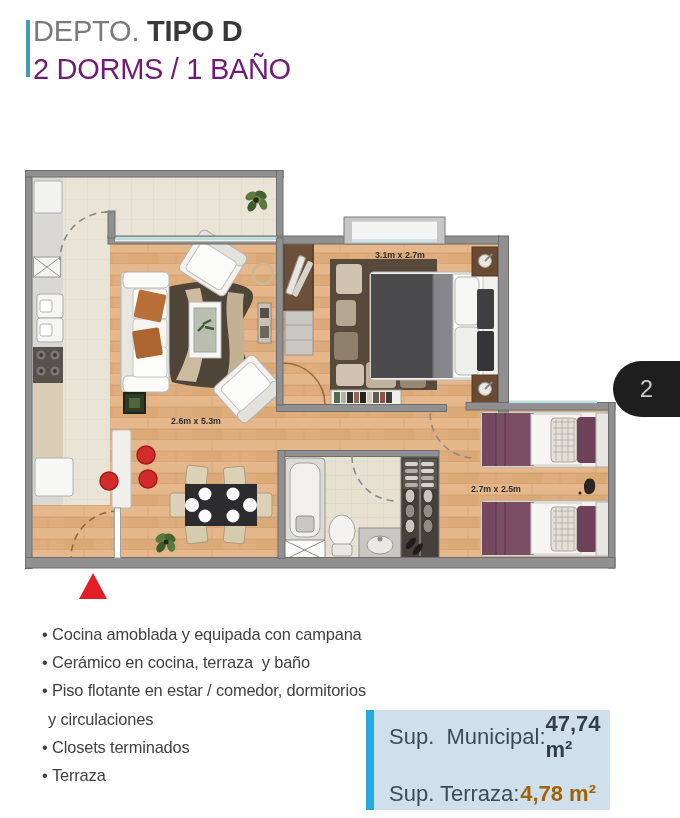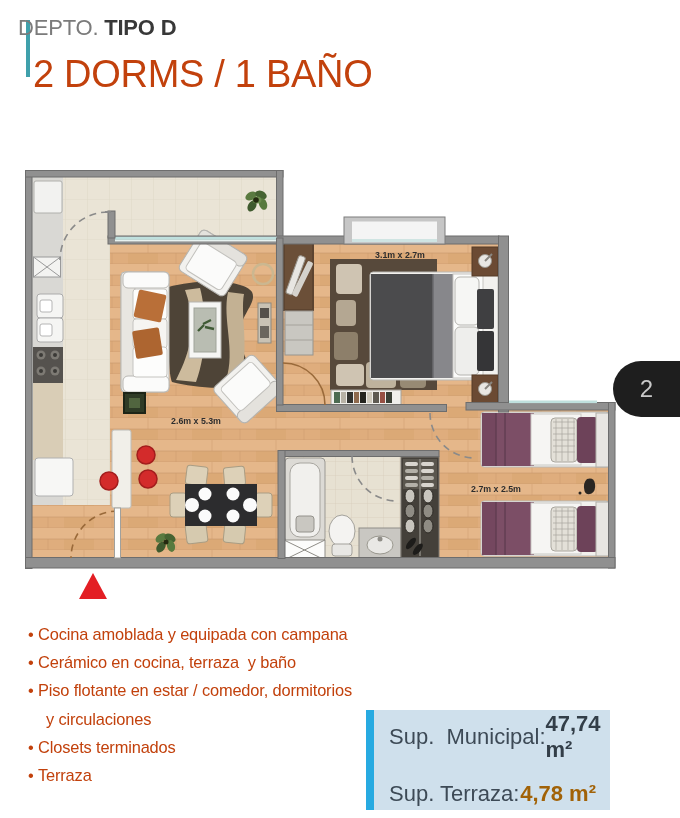--- a/index.html
+++ b/index.html
@@ -320,31 +320,31 @@
   <path d="M430,413 A45,45 0 0 0 475,458" stroke="#8a8a8a" stroke-width="1.6" stroke-dasharray="7 5"></path>
 </g>
 <g id="labels" font-family="Liberation Sans, sans-serif" fill="#2e2e2e" font-size="8.8" font-weight="bold" text-anchor="middle">
   <text x="400" y="258">3.1m x 2.7m</text>
   <text x="196" y="424">2.6m x 5.3m</text>
   <text x="496" y="492">2.7m x 2.5m</text>
 </g>
 </svg>
 
 <div style="position:absolute;left:26px;top:20px;width:3.5px;height:57px;background:#3fa0ab;"></div>
-<div style="position:absolute;left:18px;top:15px;font-size:22px;letter-spacing:-0.2px;color:#7b7b7b;white-space:nowrap;">DEPTO. <b style="color:#383838;font-weight:bold;">TIPO D</b></div>
-<div style="position:absolute;left:33px;top:53px;font-size:38px;letter-spacing:-0.3px;color:#c2410c;white-space:nowrap;">2 DORMS / 1 BAÑO</div>
+<div style="position:absolute;left:33px;top:15px;font-size:29px;letter-spacing:-0.2px;color:#7b7b7b;white-space:nowrap;">DEPTO. <b style="color:#383838;font-weight:bold;">TIPO D</b></div>
+<div style="position:absolute;left:33px;top:53px;font-size:29px;letter-spacing:-0.3px;color:#701a75;white-space:nowrap;">2 DORMS / 1 BAÑO</div>
 
 <div style="position:absolute;left:613px;top:361px;width:67px;height:56px;background:#1e1e1e;border-radius:28px 0 0 28px;color:#c9c9c9;font-size:24px;line-height:56px;text-align:center;">2</div>
 
 <div style="position:absolute;left:79px;top:573px;width:0;height:0;border-left:14px solid transparent;border-right:14px solid transparent;border-bottom:26px solid #e31e24;"></div>
 
-<div style="position:absolute;left:28px;top:620px;font-size:16.4px;color:#c2410c;line-height:28.2px;letter-spacing:-0.15px;">
+<div style="position:absolute;left:42px;top:620px;font-size:16.4px;color:#404040;line-height:28.2px;letter-spacing:-0.15px;">
 <div>•&nbsp;Cocina amoblada y equipada con campana</div>
 <div>•&nbsp;Cerámico en cocina, terraza&nbsp; y baño</div>
-<div>•&nbsp;Piso flotante en estar / comedor, dormitorios<br><span style="margin-left:18px">y circulaciones</span></div>
+<div>•&nbsp;Piso flotante en estar / comedor, dormitorios<br><span style="margin-left:6px">y circulaciones</span></div>
 <div>•&nbsp;Closets terminados</div>
 <div>•&nbsp;Terraza</div>
 </div>
 
 <div style="position:absolute;left:366px;top:710px;width:8px;height:100px;background:#27aae1;"></div>
 <div style="position:absolute;left:374px;top:710px;width:236px;height:100px;background:#cfe0ec;"></div>
 <div style="position:absolute;left:389px;top:722px;width:207px;font-size:22px;color:#3d4a56;">
   <div style="display:flex;justify-content:space-between;height:29.5px;align-items:center;">
         <span style="white-space:nowrap">Sup.&nbsp; Municipal:</span>
         <span style="font-weight:bold;color:#333e48;">47,74 m²</span>

